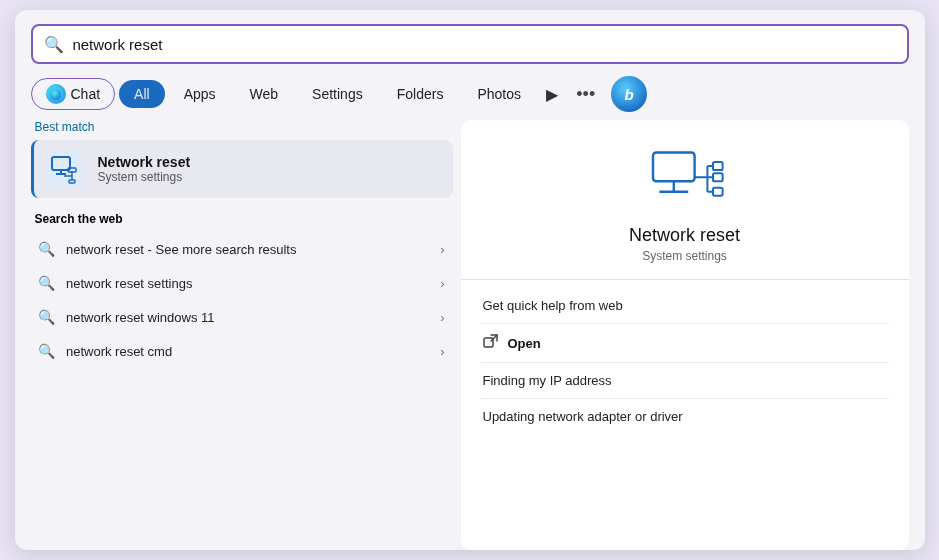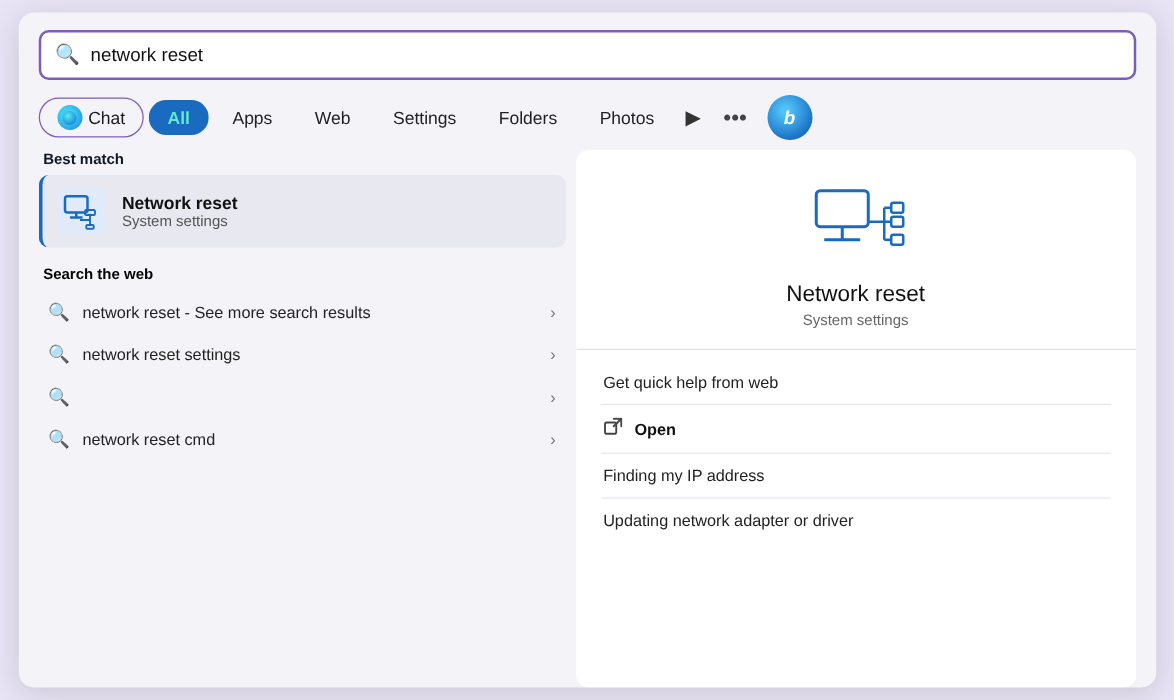--- a/index.html
+++ b/index.html
@@ -80,22 +80,22 @@
     .tab.chat .tab-icon {
       width: 20px; height: 20px;
       background: radial-gradient(circle at 40% 40%, #3ecfef 30%, #1a7de0 100%);
       border-radius: 50%;
       display: flex; align-items: center; justify-content: center;
       color: white;
       font-size: 11px;
     }
     .tab.all {
       background: #1a6abf;
-      color: #5eead4;
-      font-weight: 700;
+      color: #e5e5e5;
+      font-weight: 400;
     }
     .tab.more {
       background: transparent;
       border: none;
       font-size: 18px;
       color: #444;
       padding: 5px 8px;
     }
     .bing-btn {
       margin-left: 4px;
@@ -138,22 +138,22 @@
       flex: 1;
       background: #fff;
       border-radius: 10px;
       padding: 0 0 12px 0;
       display: flex;
       flex-direction: column;
       overflow: hidden;
     }
     .section-label {
       font-size: 12px;
-      font-weight: 700;
-      color: #0f172a;
+      font-weight: 400;
+      color: #0369a1;
       margin-bottom: 6px;
       padding: 0 4px;
     }
     .best-match-item {
       display: flex;
       align-items: center;
       background: #e8e8f0;
       border-radius: 8px;
       padding: 10px 12px;
       gap: 14px;
@@ -310,20 +310,21 @@
         <div class="web-item">
           <div class="web-item-left">
             <span class="wi-icon">🔍</span>
             <span class="wi-text">network reset <b>settings</b></span>
           </div>
           <span class="wi-arrow">›</span>
         </div>
         <div class="web-item">
           <div class="web-item-left">
             <span class="wi-icon">🔍</span>
+            <span class="wi-text">network reset <b>windows 11</b></span>
           </div>
           <span class="wi-arrow">›</span>
         </div>
         <div class="web-item">
           <div class="web-item-left">
             <span class="wi-icon">🔍</span>
             <span class="wi-text">network reset <b>cmd</b></span>
           </div>
           <span class="wi-arrow">›</span>
         </div>

